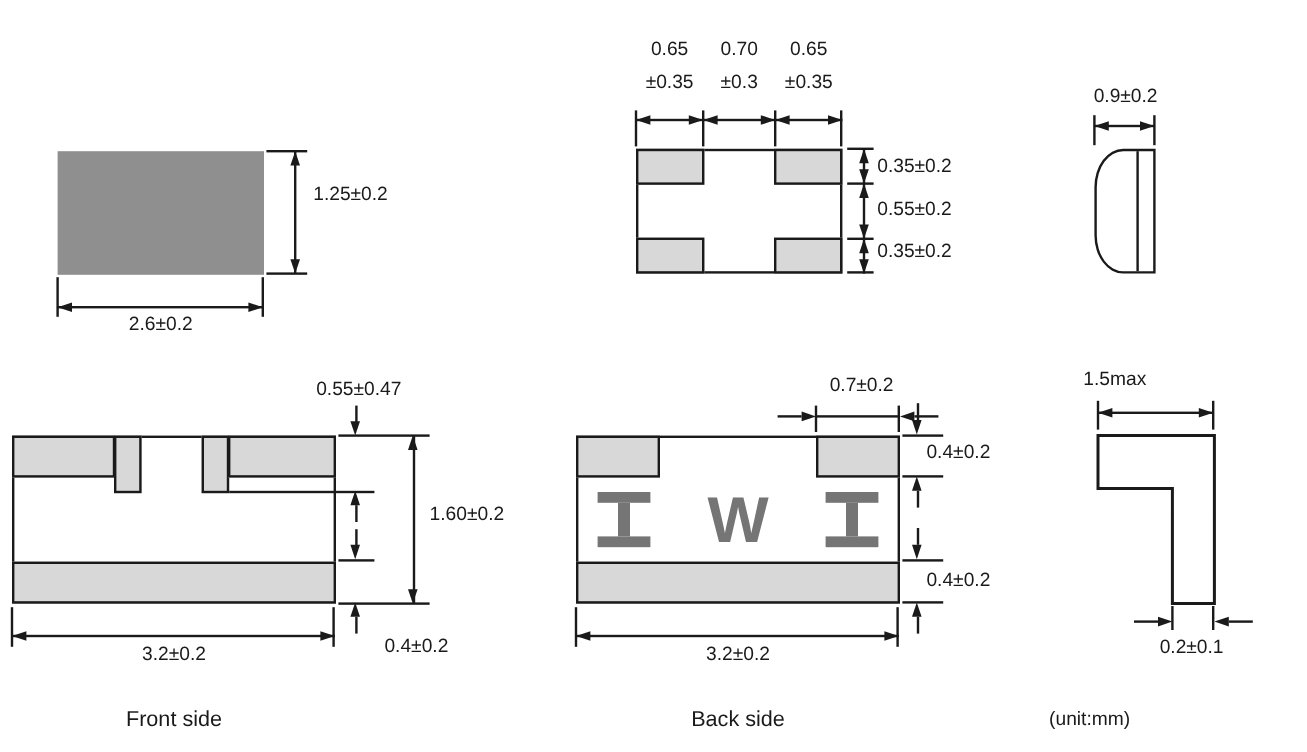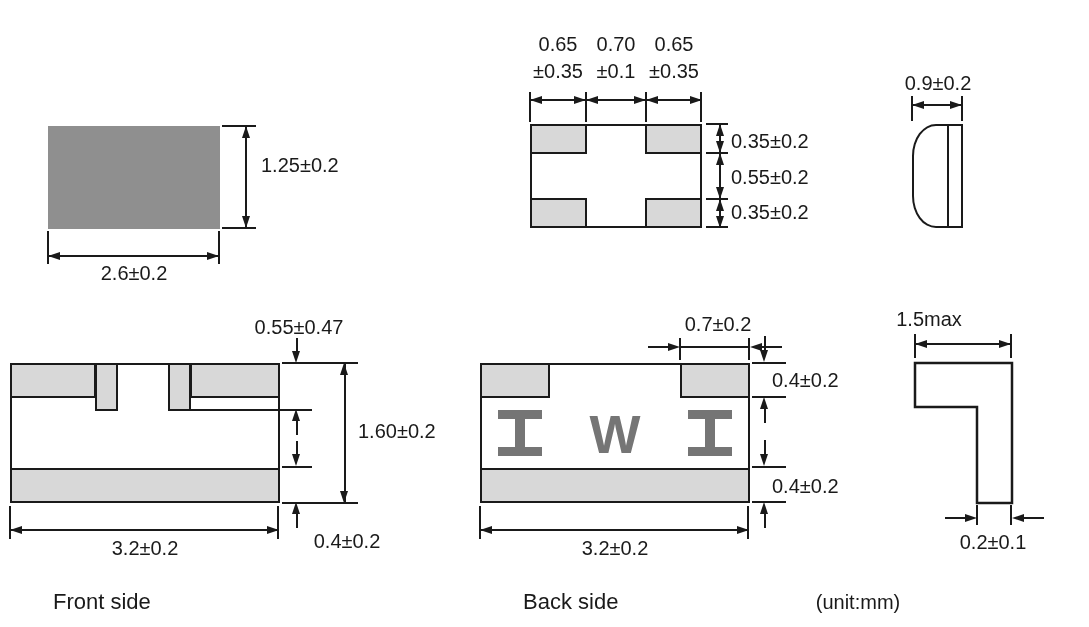--- a/index.html
+++ b/index.html
@@ -5,26 +5,26 @@
   *{margin:0;padding:0;box-sizing:border-box}
   html,body{width:1089px;height:627px;background:#ffffff;position:relative;overflow:hidden;
     font-family:"Liberation Sans",sans-serif;color:#1a1a1a}
   .hl{position:absolute;height:1.5px;background:#1a1a1a}
   .vl{position:absolute;width:1.5px;background:#1a1a1a}
   .ar{position:absolute;width:0;height:0}
   .ar.l{border-top:4px solid transparent;border-bottom:4px solid transparent;border-right:12px solid #1a1a1a}
   .ar.r{border-top:4px solid transparent;border-bottom:4px solid transparent;border-left:12px solid #1a1a1a}
   .ar.u{border-left:4px solid transparent;border-right:4px solid transparent;border-bottom:12px solid #1a1a1a}
   .ar.d{border-left:4px solid transparent;border-right:4px solid transparent;border-top:12px solid #1a1a1a}
-  .lbl{position:absolute;font-size:20px;white-space:nowrap}
+  .lbl{position:absolute;font-size:16px;white-space:nowrap}
   .ctr{text-align:center}
   .outline{position:absolute;border:2px solid #1a1a1a;background:#ffffff}
   .pad{position:absolute;background:#d8d8d8;border:2px solid #1a1a1a}
   .mark{position:absolute;background:#757575}
-  .caption{position:absolute;font-size:22px;}
+  .caption{position:absolute;font-size:18px;text-align:center}
 </style>
 </head>
 <body>
 
 <div>
   <div style="position:absolute;left:48px;top:126px;width:172px;height:103px;background:#8f8f8f"></div>
   <div class="hl" style="left:222px;top:125px;width:34px"></div>
   <div class="hl" style="left:222px;top:227px;width:34px"></div>
   <div class="vl" style="left:245px;top:126px;height:102px"></div>
   <div class="ar u" style="left:242px;top:126px"></div>
@@ -54,21 +54,21 @@
   <div class="ar r" style="left:574px;top:96px"></div>
   <div class="ar l" style="left:586px;top:96px"></div>
   <div class="ar r" style="left:634px;top:96px"></div>
   <div class="ar l" style="left:646px;top:96px"></div>
   <div class="ar r" style="left:690px;top:96px"></div>
 
   <div class="lbl ctr" style="left:523px;top:33px;width:70px">0.65</div>
   <div class="lbl ctr" style="left:581px;top:33px;width:70px">0.70</div>
   <div class="lbl ctr" style="left:639px;top:33px;width:70px">0.65</div>
   <div class="lbl ctr" style="left:523px;top:60px;width:70px">±0.35</div>
-  <div class="lbl ctr" style="left:581px;top:60px;width:70px">±0.1</div>
+  <div class="lbl ctr" style="left:581px;top:60px;width:70px">±0.3</div>
   <div class="lbl ctr" style="left:639px;top:60px;width:70px">±0.35</div>
 
   <div class="hl" style="left:706px;top:123px;width:22px"></div>
   <div class="hl" style="left:706px;top:152px;width:22px"></div>
   <div class="hl" style="left:706px;top:198px;width:22px"></div>
   <div class="hl" style="left:706px;top:226px;width:22px"></div>
   <div class="vl" style="left:719px;top:124px;height:104px"></div>
   <div class="ar u" style="left:716px;top:124px"></div>
   <div class="ar d" style="left:716px;top:141px"></div>
   <div class="ar u" style="left:716px;top:153px"></div>
@@ -197,13 +197,13 @@
 
   <div class="vl" style="left:976px;top:505px;height:20px"></div>
   <div class="vl" style="left:1010px;top:505px;height:20px"></div>
   <div class="hl" style="left:945px;top:517px;width:20px"></div>
   <div class="ar r" style="left:965px;top:514px"></div>
   <div class="ar l" style="left:1012px;top:514px"></div>
   <div class="hl" style="left:1024px;top:517px;width:20px"></div>
   <div class="lbl ctr" style="left:928px;top:531px;width:130px">0.2±0.1</div>
 </div>
 
-<div class="lbl ctr" style="left:786px;top:591px;width:144px">(unit:mm)</div>
+<div class="lbl ctr" style="left:836px;top:591px;width:144px">(unit:mm)</div>
 
 </body></html>

